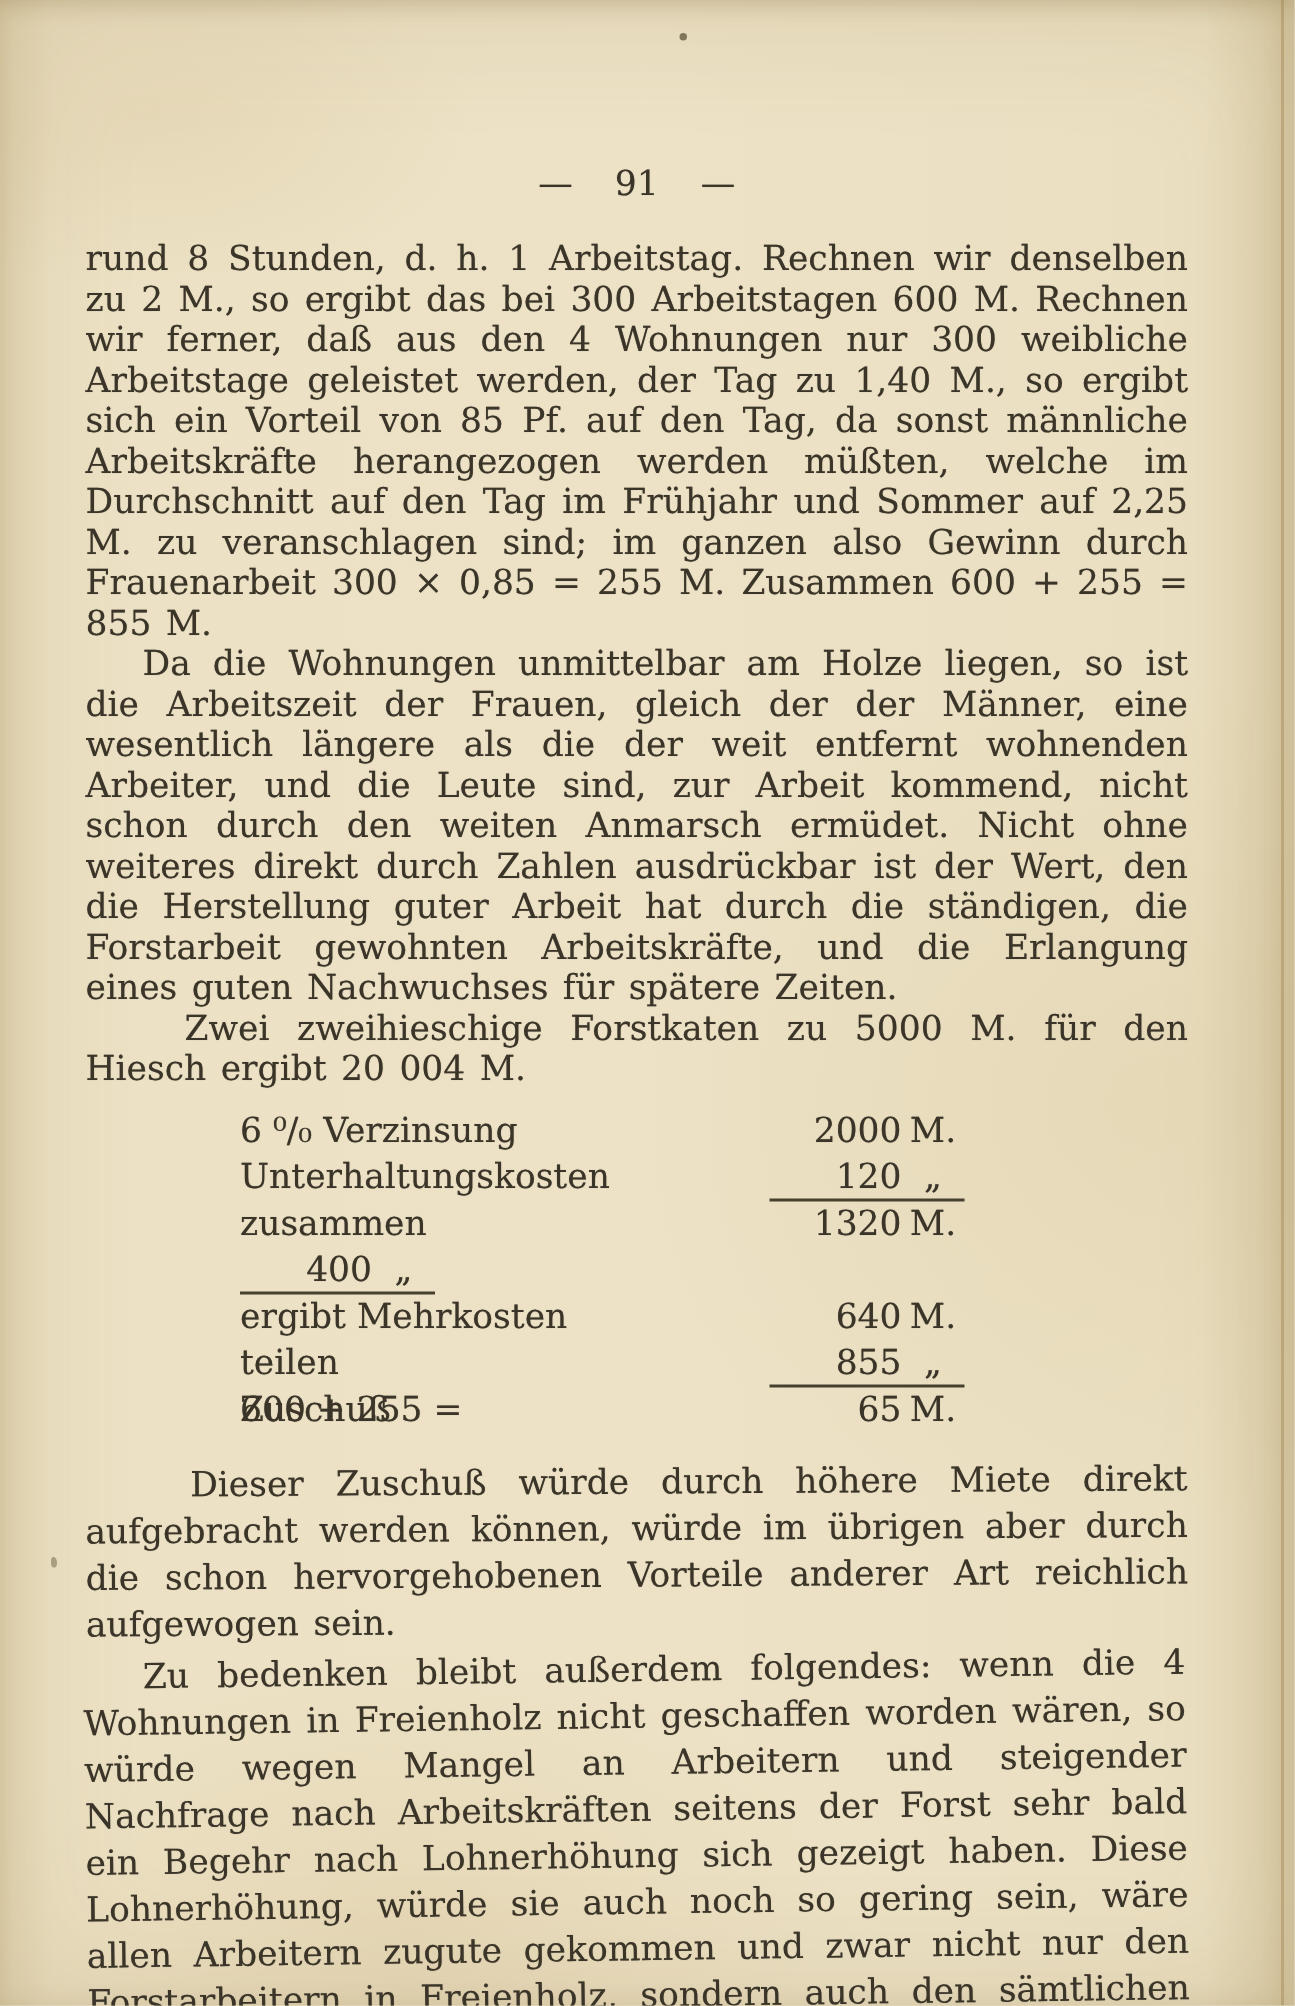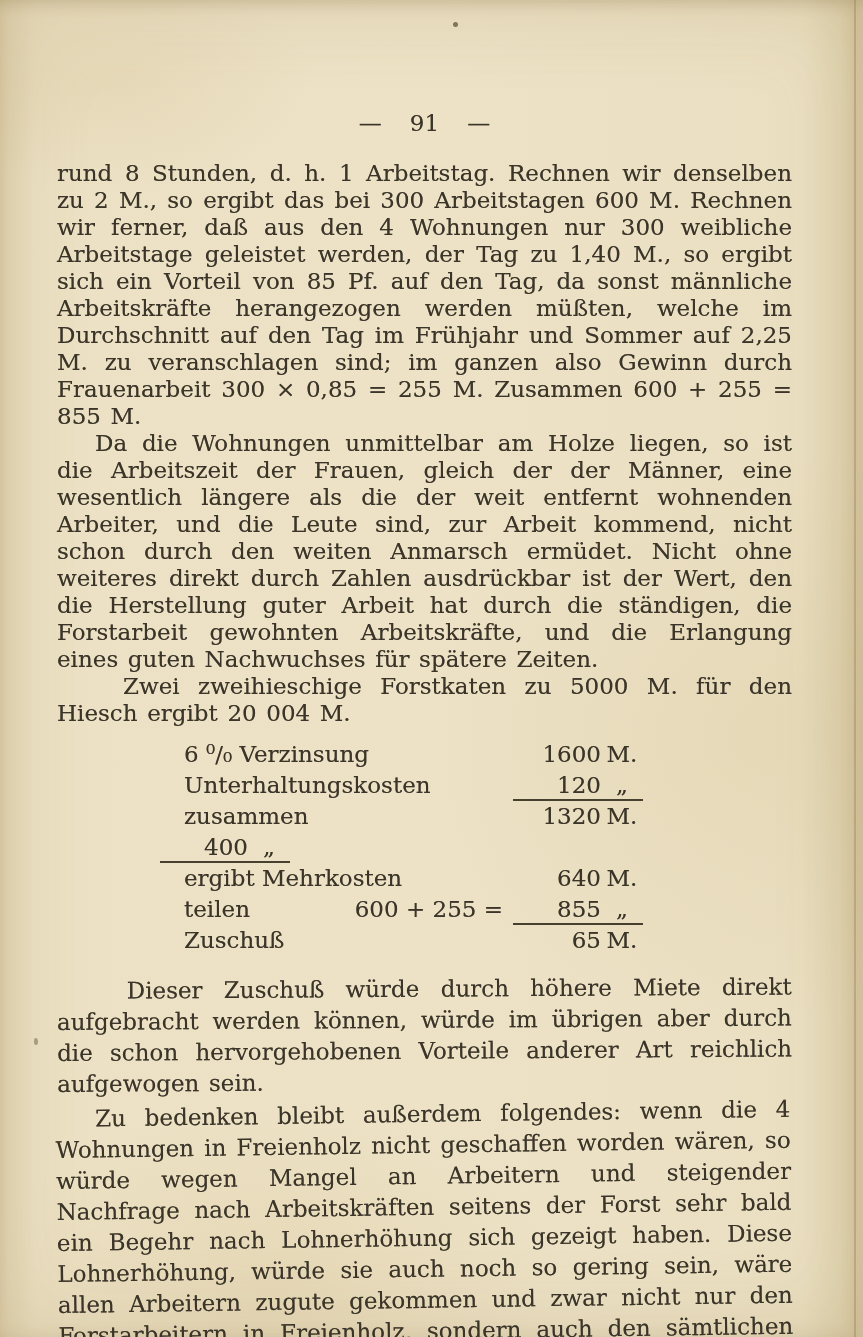--- a/index.html
+++ b/index.html
@@ -57,23 +57,23 @@
   .lh-wide{line-height:31px;}
   
   .calc{
     margin:12px 0 20px;
     padding-left:103px;
   }
   .t-row{
     display:flex;align-items:baseline;
     height:31px;line-height:31px;
   }
-  .t-label{flex:1;margin-left:24px;}
+  .t-label{flex:1;}
   .t-label.right{text-align:left;padding-right:16px;}
-  .t-label.split{display:flex;justify-content:space-between;padding-right:10px;}
+  .t-label.split{display:flex;padding-right:10px;flex-direction:column;}
   .amount{
     display:flex;align-items:baseline;width:130px;margin-right:149px;
   }
   .amount .t-val{width:88px;text-align:right;}
   .amount .t-unit{width:42px;text-align:center;}
   .amount.ruled{
     border-bottom:2px solid #47402e;
     height:29px;
   }
   .t-row.span-row .t-label{flex:none;width:100%;}
@@ -95,21 +95,21 @@
     </div>
 
     <p>rund 8 Stunden, d. h. 1 Arbeitstag. Rechnen wir denselben zu 2 M., so ergibt das bei 300 Arbeitstagen 600 M. Rechnen wir ferner, daß aus den 4 Wohnungen nur 300 weibliche Arbeitstage geleistet werden, der Tag zu 1,40 M., so ergibt sich ein Vorteil von 85 Pf. auf den Tag, da sonst männliche Arbeitskräfte herangezogen werden müßten, welche im Durchschnitt auf den Tag im Frühjahr und Sommer auf 2,25 M. zu veranschlagen sind; im ganzen also Gewinn durch Frauenarbeit 300 × 0,85 = 255 M. Zusammen 600 + 255 = 855 M.</p>
     <p class="ind-a">Da die Wohnungen unmittelbar am Holze liegen, so ist die Arbeitszeit der Frauen, gleich der der Männer, eine wesentlich längere als die der weit entfernt wohnenden Arbeiter, und die Leute sind, zur Arbeit kommend, nicht schon durch den weiten Anmarsch ermüdet. Nicht ohne weiteres direkt durch Zahlen ausdrückbar ist der Wert, den die Herstellung guter Arbeit hat durch die ständigen, die Forstarbeit gewohnten Arbeitskräfte, und die Erlangung eines guten Nachwuchses für spätere Zeiten.</p>
     <p class="ind-c">Zwei zweihieschige Forstkaten zu 5000 M. für den Hiesch ergibt 20 004 M.</p>
 
     <div class="calc">
       <div class="t-row">
         <span class="t-label">6 ⁰/₀ Verzinsung</span>
         <span class="amount">
-          <span class="t-val">1600</span>
+          <span class="t-val">2000</span>
           <span class="t-unit">M.</span>
         </span>
       </div>
       <div class="t-row">
         <span class="t-label">Unterhaltungskosten</span>
         <span class="amount ruled">
           <span class="t-val">120</span>
           <span class="t-unit">„</span>
         </span>
       </div>

